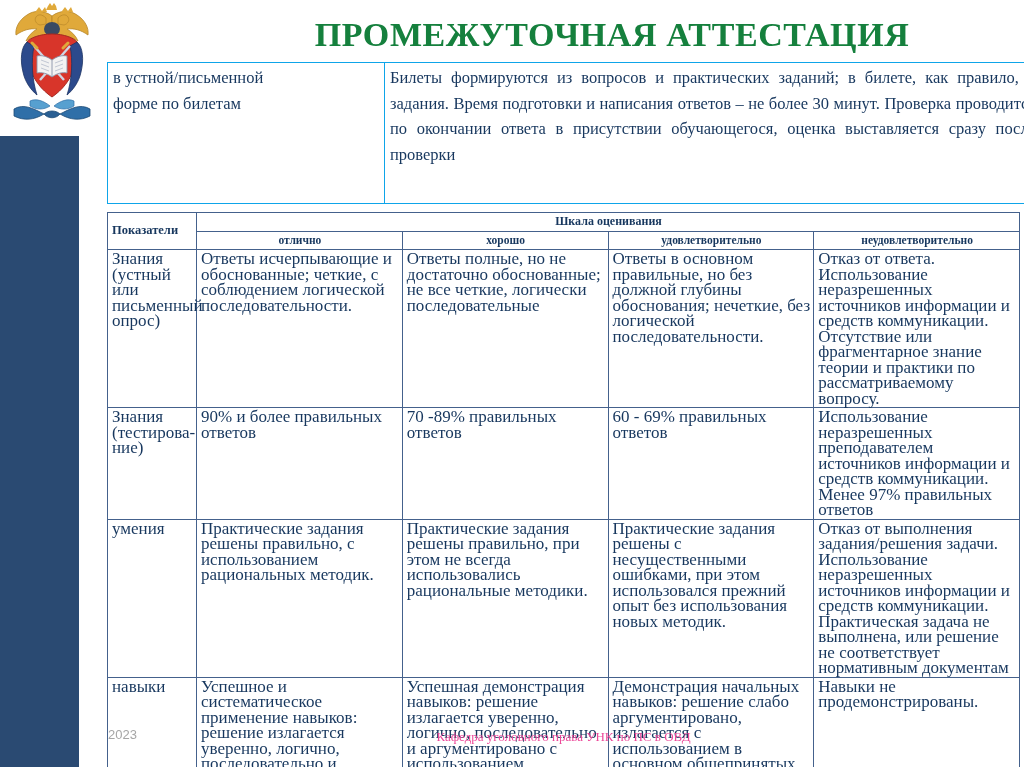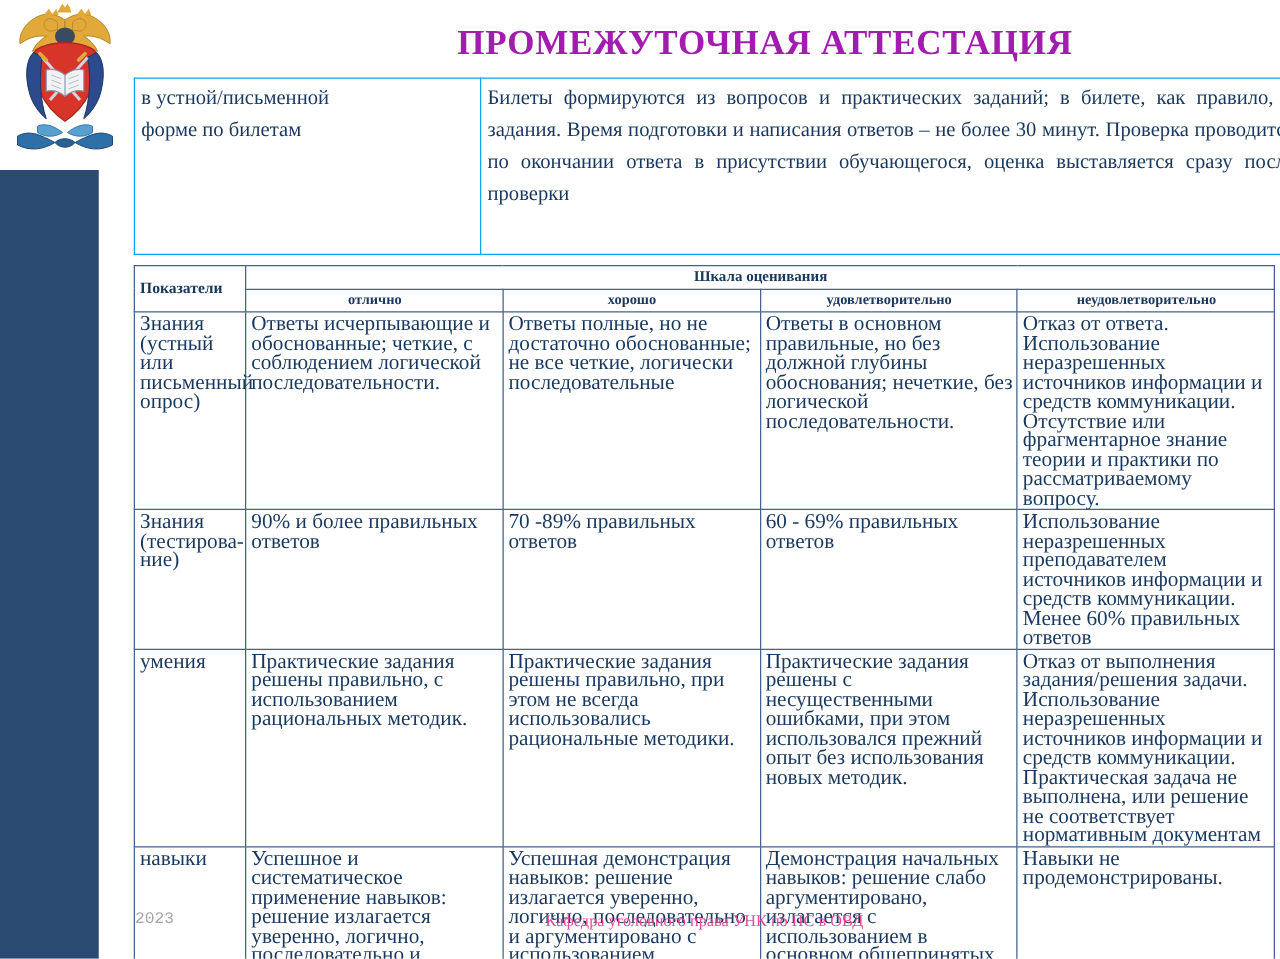--- a/index.html
+++ b/index.html
@@ -41,24 +41,24 @@
   }
   .emblem svg { display: block; width: 92px; height: 128px; }
 
   
   .title {
     position: absolute;
     left: 212px;
     top: 18px;
     width: 800px;
     text-align: center;
-    color: #a21caf;
+    color: #15803d;
     font-family: "Liberation Serif", "DejaVu Serif", serif;
     font-weight: bold;
-    font-size: 28px;
+    font-size: 34px;
     letter-spacing: 0.6px;
     line-height: 34px;
     white-space: nowrap;
   }
 
   
   .top-table {
     position: absolute;
     left: 107px;
     top: 62px;
@@ -134,21 +134,21 @@
   .r3 td { height: 139px; }
   .r4 td { height: 140px; }
 
   
   .footer-year {
     position: absolute;
     left: 108px;
     top: 727px;
     font-size: 13px;
     color: #a6a6a6;
-    font-family: Liberation Mono, monospace;
+    font-family: Liberation Sans, sans-serif;
     text-align: right;
   }
   .footer-dept {
     position: absolute;
     left: 107px;
     top: 729px;
     width: 913px;
     text-align: center;
     font-size: 13px;
     color: #ec4899;
@@ -234,21 +234,21 @@
         <td>Ответы исчерпывающие и обоснованные; четкие, с соблюдением логической последовательности.</td>
         <td>Ответы полные, но не достаточно обоснованные; не все четкие, логически последовательные</td>
         <td>Ответы в основном правильные, но без должной глубины обоснования; нечеткие, без логической последовательности.</td>
         <td>Отказ от ответа. Использование неразрешенных источников информации и средств коммуникации. Отсутствие или фрагментарное знание теории и практики по рассматриваемому вопросу.</td>
       </tr>
       <tr class="r2">
         <td>Знания (тестирова-ние)</td>
         <td>90% и более правильных ответов</td>
         <td>70 -89% правильных ответов</td>
         <td>60 - 69% правильных ответов</td>
-        <td>Использование неразрешенных преподавателем источников информации и средств коммуникации. Менее 60% правильных ответов</td>
+        <td>Использование неразрешенных преподавателем источников информации и средств коммуникации. Менее 97% правильных ответов</td>
       </tr>
       <tr class="r3">
         <td>умения</td>
         <td>Практические задания решены правильно, с использованием рациональных методик.</td>
         <td>Практические задания решены правильно, при этом не всегда использовались рациональные методики.</td>
         <td>Практические задания решены с несущественными ошибками, при этом использовался прежний опыт без использования новых методик.</td>
         <td>Отказ от выполнения задания/решения задачи. Использование неразрешенных источников информации и средств коммуникации. Практическая задача не выполнена, или решение не соответствует нормативным документам</td>
       </tr>
       <tr class="r4">
         <td>навыки</td>

